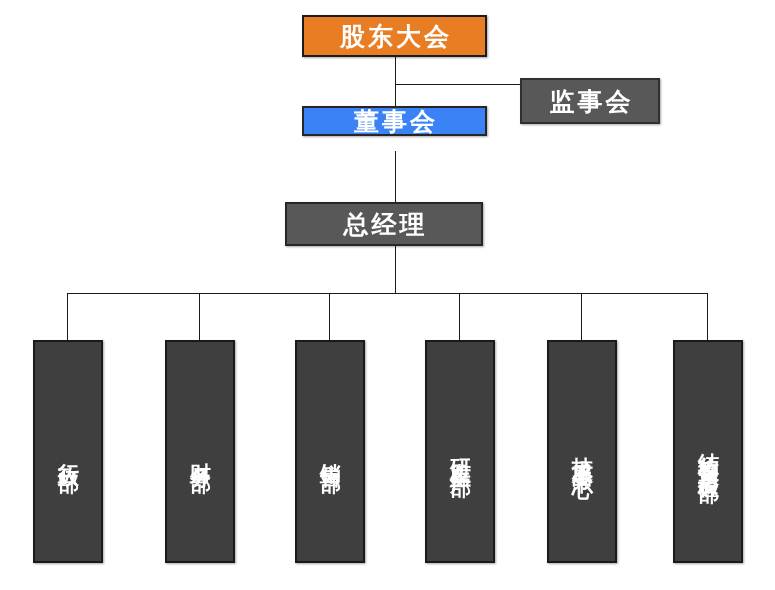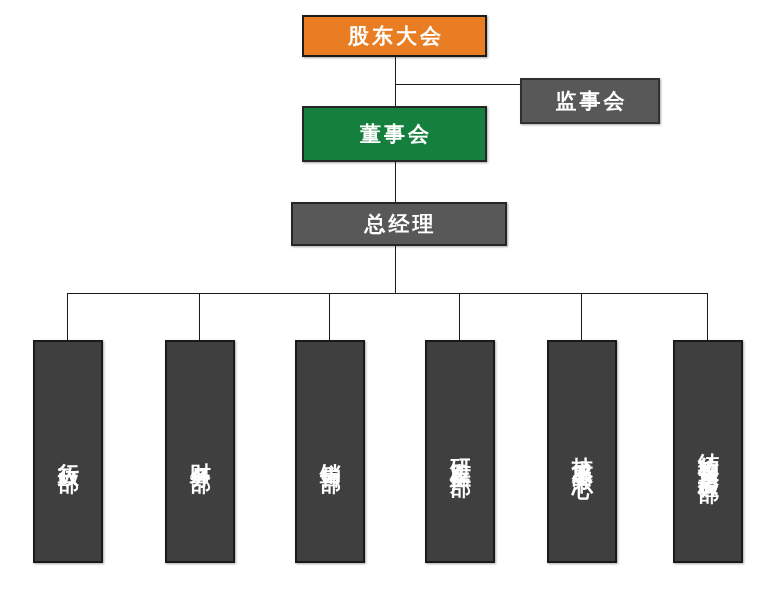--- a/index.html
+++ b/index.html
@@ -45,44 +45,44 @@
     position: absolute;
     display: flex;
     align-items: center;
     justify-content: center;
     color: #ffffff;
     font-weight: bold;
     box-shadow: 1px 1px 2px rgba(0,0,0,0.35);
   }
 
   .node-h {
-    font-size: 21px;
+    font-size: 25px;
     letter-spacing: 3px;
     text-indent: 3px;
     border: 2px solid #222222;
   }
 
   .node-root {
     left: 302px; top: 15px; width: 185px; height: 42px;
     background: #e87d23;
     border-color: #1c1c1c;
   }
   .node-supervisory {
     left: 520px; top: 62px; width: 140px; height: 46px;
     background: #585858;
     border-color: #303030;
     margin-top: 16px;
   }
   .node-board {
-    left: 302px; top: 106px; width: 185px; height: 56px;
-    background: #15803d;
+    left: 302px; top: 106px; width: 185px; height: 30px;
+    background: #3b82f6;
     border-color: #262626;
   }
   .node-gm {
-    left: 291px; top: 202px; width: 216px; height: 44px;
+    left: 285px; top: 202px; width: 198px; height: 44px;
     background: #585858;
     border-color: #262626;
   }
 
   .dept {
     top: 340px;
     width: 70px;
     height: 223px;
     background: #3f3f3f;
     border: 2px solid #1a1a1a;

